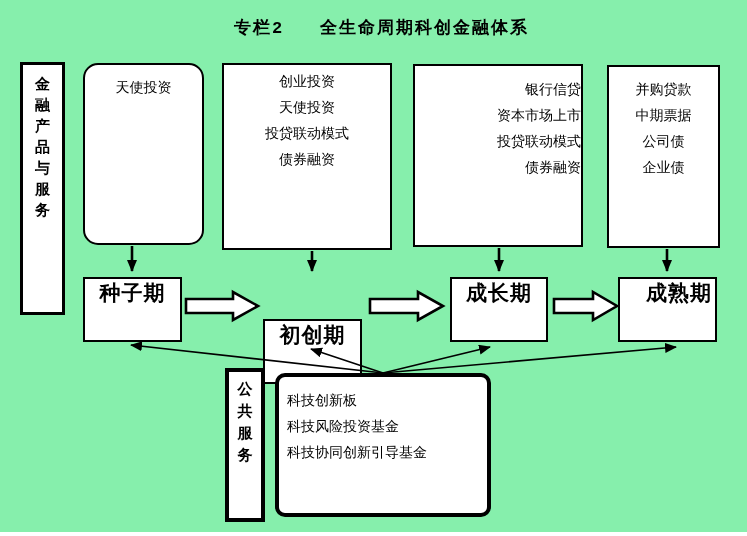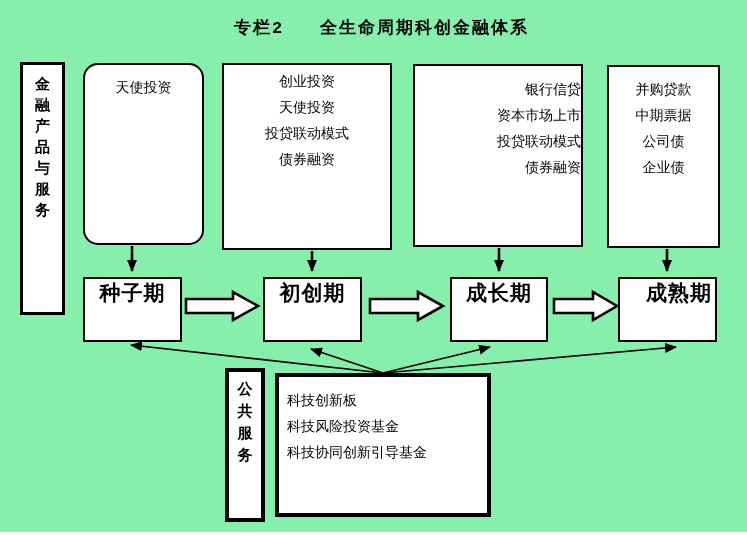--- a/index.html
+++ b/index.html
@@ -25,29 +25,29 @@
   #pbox-0 { left:83px;  top:63px; width:121px; height:182px; padding-top:10px;border-radius:15px; }
   #pbox-1 { left:222px; top:63px; width:170px; height:187px; padding-top:4px; }
   #pbox-2 { left:413px; top:64px; width:170px; height:183px; padding-top:11px;text-align:right; }
   #pbox-3 { left:607px; top:65px; width:113px; height:183px; padding-top:10px; }
   
   .stage {
     top:277px; height:65px; display:flex; align-items:flex-start; justify-content:center;
     font-size:21px; font-weight:600; letter-spacing:1px;
   }
   #stage-0 { left:83px;  width:99px; }
-  #stage-1 { left:263px; width:99px; }
+  #stage-1 { left:263px; width:99px;margin-top:42px; }
   #stage-2 { left:450px; width:98px; }
   #stage-3 { left:618px; width:99px;padding-left:23px; }
   
   #pub-label { left:225px; top:368px; width:40px; height:154px; border-width:4px; padding-top:8px; }
   #pub-label.vlabel { line-height:22px; }
   #pub-box {
     left:275px; top:373px; width:216px; height:144px; border-width:4px;
-    padding:11px 0 0 8px; font-size:14px; line-height:26px; text-align:left;
+    padding:11px 0 0 8px; font-size:14px; line-height:26px; text-align:left;border-radius:10px;
   }
   .overlay { position:absolute; left:0; top:0; pointer-events:none; }
 </style>
 </head>
 <body>
 
 <div id="canvas">
 
   <div class="title">
     <span>专栏2</span>

